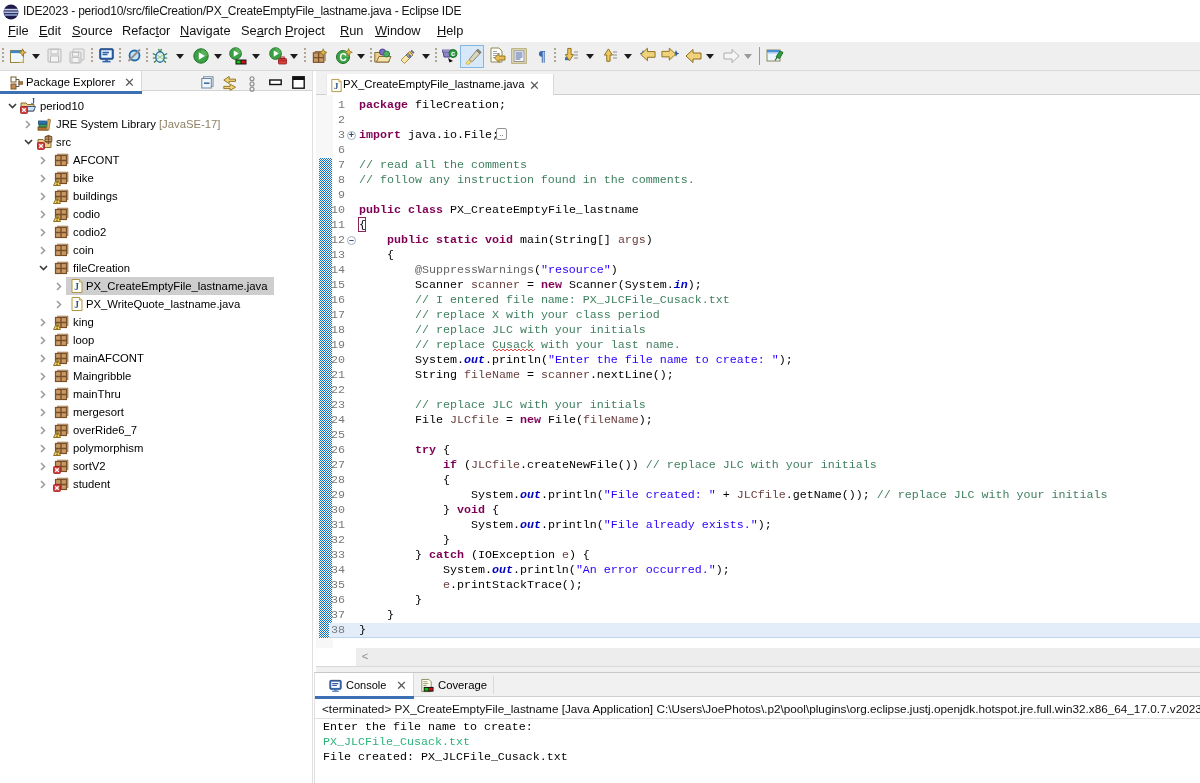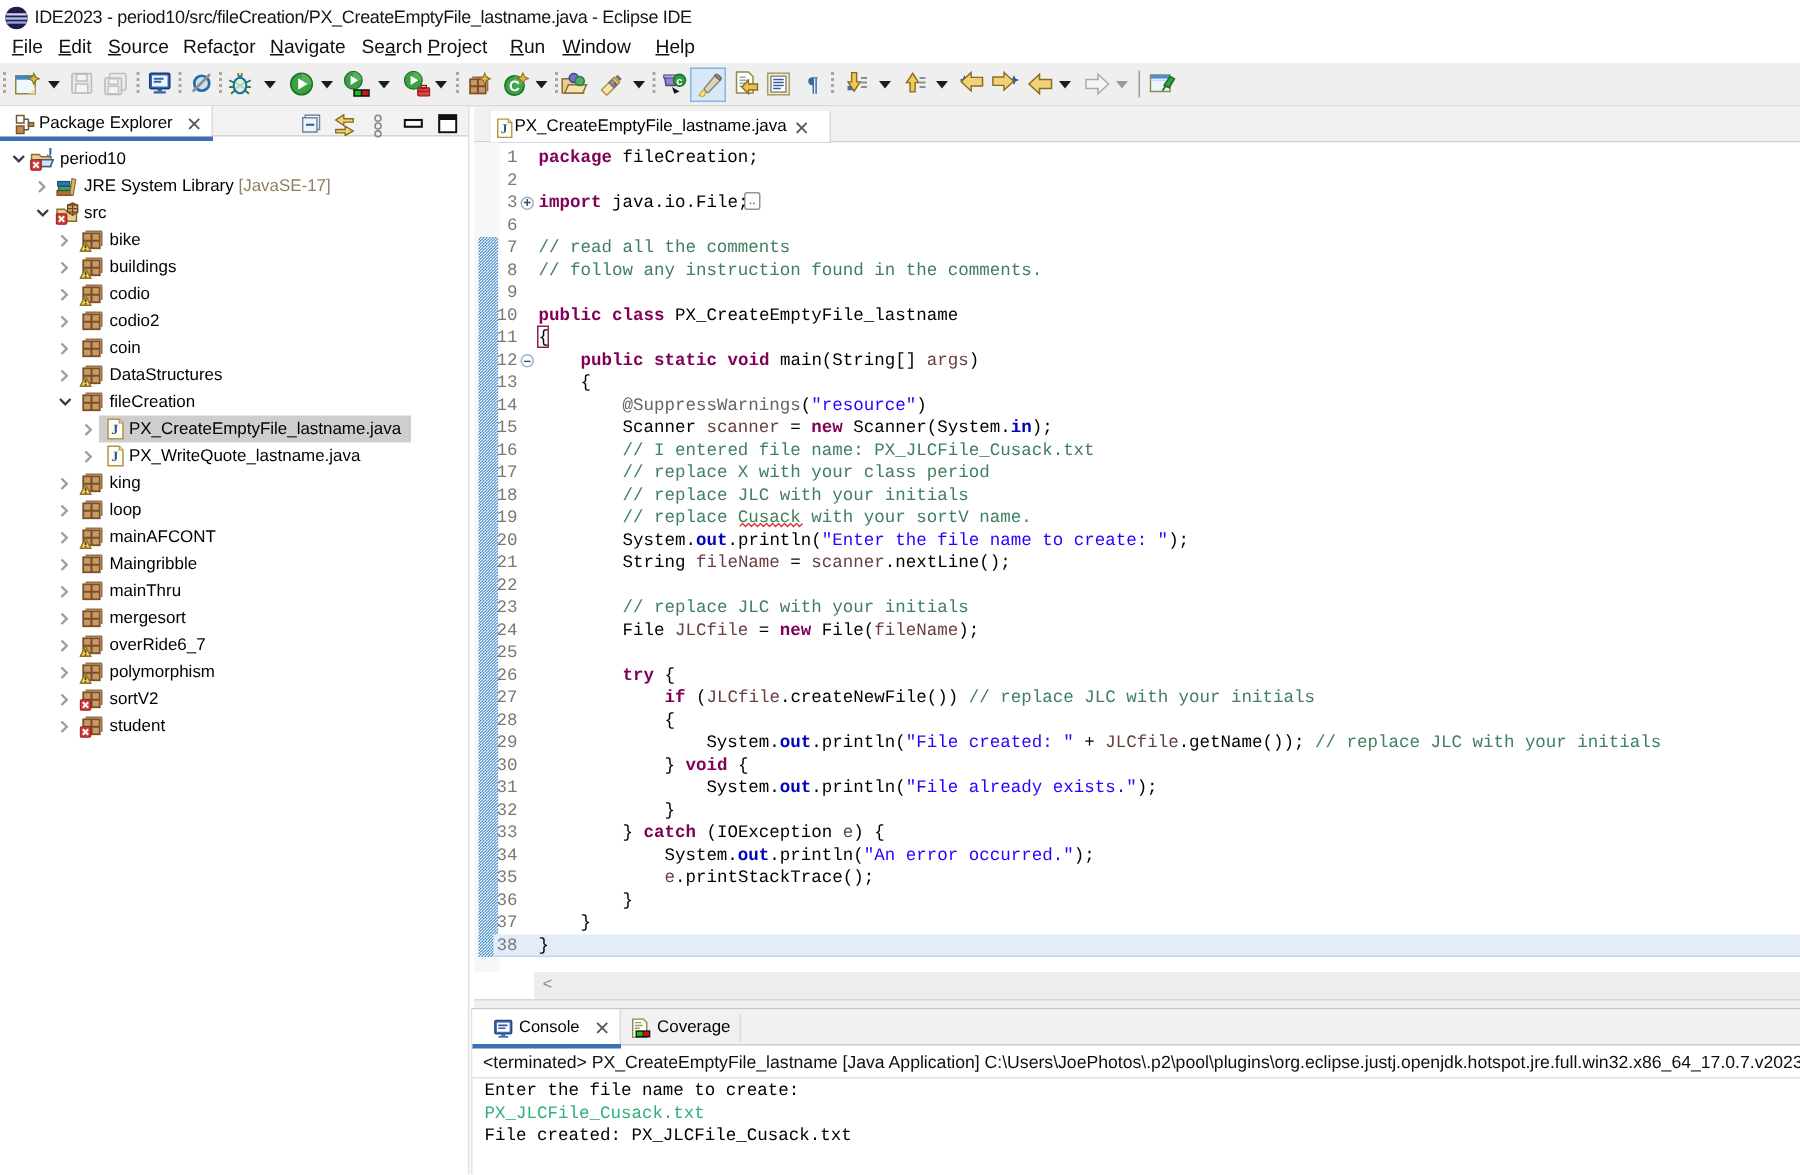--- a/index.html
+++ b/index.html
@@ -31,21 +31,21 @@
 .ed-tab-label{position:absolute;left:27px;top:7px;font-size:11.3px;color:#000;white-space:pre}
 .edarea{left:316px;top:95px;width:884px;height:553px;background:#fff}
 .ruler{position:absolute;left:0;top:0;width:17px;height:553px;background:#f7f7f7}
 .hatch{position:absolute;left:3px;top:63px;width:13px;height:480px;background-image:linear-gradient(45deg,#0f72c9 25%,transparent 25%,transparent 75%,#0f72c9 75%),linear-gradient(45deg,#0f72c9 25%,transparent 25%,transparent 75%,#0f72c9 75%);background-size:2px 2px;background-position:0 0,1px 1px}
 .curline{position:absolute;left:13px;top:528px;width:871px;height:15px;background:#e3edfa;border-bottom:1px solid #c0d6f0}
 .lnums{position:absolute;left:13px;top:3px;width:16px;font-family:"Liberation Mono",monospace;font-size:11.66px;line-height:15px;color:#787878;text-align:right;white-space:pre}
 .code{position:absolute;left:43px;top:3px;font-family:"Liberation Mono",monospace;font-size:11.66px;line-height:15px;color:#000;white-space:pre}
 .code .k{color:#7f0055;font-weight:bold}
 .code .c{color:#3f7f5f}
 .code .s{color:#2a00ff}
-.code .f{color:#0000c0;font-weight:bold;}
+.code .f{color:#0000c0;font-weight:bold;font-style:italic}
 .code .v{color:#6a3e3e}
 .code .a{color:#646464}
 .fold{position:absolute;width:9px;height:9px;border:1px solid #9fb0c2;border-radius:50%;background:#fff;color:#33476b;font-size:9px;line-height:7px;text-align:center;font-weight:bold}
 .foldbox{position:absolute;left:180px;top:33px;width:11px;height:12px;border:1px solid #949494;border-radius:2px;background:#fff;color:#555;font-size:8px;line-height:9px;text-align:center}
 .brbox{position:absolute;left:42px;top:122px;width:8px;height:15px;border:1px solid #8c2257}
 .hsb{left:316px;top:648px;width:884px;height:18px;background:#fff}
 .hsb-track{position:absolute;left:40px;top:0;width:844px;height:18px;background:#ededed}
 .hsb-arrow{position:absolute;left:3px;top:3px;width:12px;height:12px;color:#8d8d8d;font-size:11px;line-height:12px;text-align:center;font-family:"Liberation Mono",monospace}
 .edgap{left:316px;top:666px;width:884px;height:6px;background:#f0f0f0;border-top:1px solid #d8d8d8}
 
@@ -327,20 +327,31 @@
 <span class="tlabel" style="left:56px">src</span>
 </div>
 <div class="trow">
 <svg class="abs" style="left:40px;top:5px" width="6" height="9" viewBox="0 0 6 9" xmlns="http://www.w3.org/2000/svg">
           <path d="M1 1 L4.5 4.5 L1 8" fill="none" stroke="#9d9d9d" stroke-width="1.6"></path>
         </svg>
 <svg class="ticon" style="left:53px" width="16" height="16" viewBox="0 0 16 16" xmlns="http://www.w3.org/2000/svg">
           <rect x="2.5" y="3.5" width="11" height="10" fill="#c89a66" stroke="#7a4f28" stroke-width="1.2"></rect>
           <path d="M2.5 8.5 H13.5 M8 3.5 V13.5" stroke="#7a4f28" stroke-width="1.4"></path>
           <path d="M4 2.2 H15 M14.8 2.4 V12" stroke="#9a7040" stroke-width="1.1" fill="none"></path>
+        </svg>
+<span class="tlabel" style="left:73px">AFCONT</span>
+</div>
+<div class="trow">
+<svg class="abs" style="left:40px;top:5px" width="6" height="9" viewBox="0 0 6 9" xmlns="http://www.w3.org/2000/svg">
+          <path d="M1 1 L4.5 4.5 L1 8" fill="none" stroke="#9d9d9d" stroke-width="1.6"></path>
+        </svg>
+<svg class="ticon" style="left:53px" width="16" height="16" viewBox="0 0 16 16" xmlns="http://www.w3.org/2000/svg">
+          <rect x="2.5" y="3.5" width="11" height="10" fill="#c89a66" stroke="#7a4f28" stroke-width="1.2"></rect>
+          <path d="M2.5 8.5 H13.5 M8 3.5 V13.5" stroke="#7a4f28" stroke-width="1.4"></path>
+          <path d="M4 2.2 H15 M14.8 2.4 V12" stroke="#9a7040" stroke-width="1.1" fill="none"></path>
           <g>
             <path d="M0.5 15.5 L4 9 L7.5 15.5 Z" fill="#f7d060" stroke="#8f7425" stroke-width="1"></path>
             <rect x="3.5" y="11" width="1.1" height="2.4" fill="#4a3c0c"></rect>
             <rect x="3.5" y="14" width="1.1" height="1" fill="#4a3c0c"></rect>
           </g>
         </svg>
 <span class="tlabel" style="left:73px">bike</span>
 </div>
 <div class="trow">
 <svg class="abs" style="left:40px;top:5px" width="6" height="9" viewBox="0 0 6 9" xmlns="http://www.w3.org/2000/svg">
@@ -388,36 +399,20 @@
 <div class="trow">
 <svg class="abs" style="left:40px;top:5px" width="6" height="9" viewBox="0 0 6 9" xmlns="http://www.w3.org/2000/svg">
           <path d="M1 1 L4.5 4.5 L1 8" fill="none" stroke="#9d9d9d" stroke-width="1.6"></path>
         </svg>
 <svg class="ticon" style="left:53px" width="16" height="16" viewBox="0 0 16 16" xmlns="http://www.w3.org/2000/svg">
           <rect x="2.5" y="3.5" width="11" height="10" fill="#c89a66" stroke="#7a4f28" stroke-width="1.2"></rect>
           <path d="M2.5 8.5 H13.5 M8 3.5 V13.5" stroke="#7a4f28" stroke-width="1.4"></path>
           <path d="M4 2.2 H15 M14.8 2.4 V12" stroke="#9a7040" stroke-width="1.1" fill="none"></path>
         </svg>
 <span class="tlabel" style="left:73px">coin</span>
-</div>
-<div class="trow">
-<svg class="abs" style="left:40px;top:5px" width="6" height="9" viewBox="0 0 6 9" xmlns="http://www.w3.org/2000/svg">
-          <path d="M1 1 L4.5 4.5 L1 8" fill="none" stroke="#9d9d9d" stroke-width="1.6"></path>
-        </svg>
-<svg class="ticon" style="left:53px" width="16" height="16" viewBox="0 0 16 16" xmlns="http://www.w3.org/2000/svg">
-          <rect x="2.5" y="3.5" width="11" height="10" fill="#c89a66" stroke="#7a4f28" stroke-width="1.2"></rect>
-          <path d="M2.5 8.5 H13.5 M8 3.5 V13.5" stroke="#7a4f28" stroke-width="1.4"></path>
-          <path d="M4 2.2 H15 M14.8 2.4 V12" stroke="#9a7040" stroke-width="1.1" fill="none"></path>
-          <g>
-            <path d="M0.5 15.5 L4 9 L7.5 15.5 Z" fill="#f7d060" stroke="#8f7425" stroke-width="1"></path>
-            <rect x="3.5" y="11" width="1.1" height="2.4" fill="#4a3c0c"></rect>
-            <rect x="3.5" y="14" width="1.1" height="1" fill="#4a3c0c"></rect>
-          </g>
-        </svg>
-<span class="tlabel" style="left:73px">DataStructures</span>
 </div>
 <div class="trow">
 <svg class="abs" style="left:39px;top:6px" width="9" height="6" viewBox="0 0 9 6" xmlns="http://www.w3.org/2000/svg">
           <path d="M1 1 L4.5 4.5 L8 1" fill="none" stroke="#3b3b3b" stroke-width="1.6"></path>
         </svg>
 <svg class="ticon" style="left:53px" width="16" height="16" viewBox="0 0 16 16" xmlns="http://www.w3.org/2000/svg">
           <rect x="2.5" y="3.5" width="11" height="10" fill="#c89a66" stroke="#7a4f28" stroke-width="1.2"></rect>
           <path d="M2.5 8.5 H13.5 M8 3.5 V13.5" stroke="#7a4f28" stroke-width="1.4"></path>
           <path d="M4 2.2 H15 M14.8 2.4 V12" stroke="#9a7040" stroke-width="1.1" fill="none"></path>
         </svg>
@@ -654,21 +649,21 @@
 
 <span class="k">public</span> <span class="k">class</span> PX_CreateEmptyFile_lastname
 {
     <span class="k">public</span> <span class="k">static</span> <span class="k">void</span> main(String[] <span class="v">args</span>)
     {
         <span class="a">@SuppressWarnings</span>(<span class="s">"resource"</span>)
         Scanner <span class="v">scanner</span> = <span class="k">new</span> Scanner(System.<span class="f">in</span>);
         <span class="c">// I entered file name: PX_JLCFile_Cusack.txt</span>
         <span class="c">// replace X with your class period</span>
         <span class="c">// replace JLC with your initials</span>
-        <span class="c">// replace Cusack with your sortV name.</span>
+        <span class="c">// replace Cusack with your last name.</span>
         System.<span class="f">out</span>.println(<span class="s">"Enter the file name to create: "</span>);
         String <span class="v">fileName</span> = <span class="v">scanner</span>.nextLine();
 
         <span class="c">// replace JLC with your initials</span>
         File <span class="v">JLCfile</span> = <span class="k">new</span> File(<span class="v">fileName</span>);
 
         <span class="k">try</span> {
             <span class="k">if</span> (<span class="v">JLCfile</span>.createNewFile()) <span class="c">// replace JLC with your initials</span>
             {
                 System.<span class="f">out</span>.println(<span class="s">"File created: "</span> + <span class="v">JLCfile</span>.getName()); <span class="c">// replace JLC with your initials</span>

